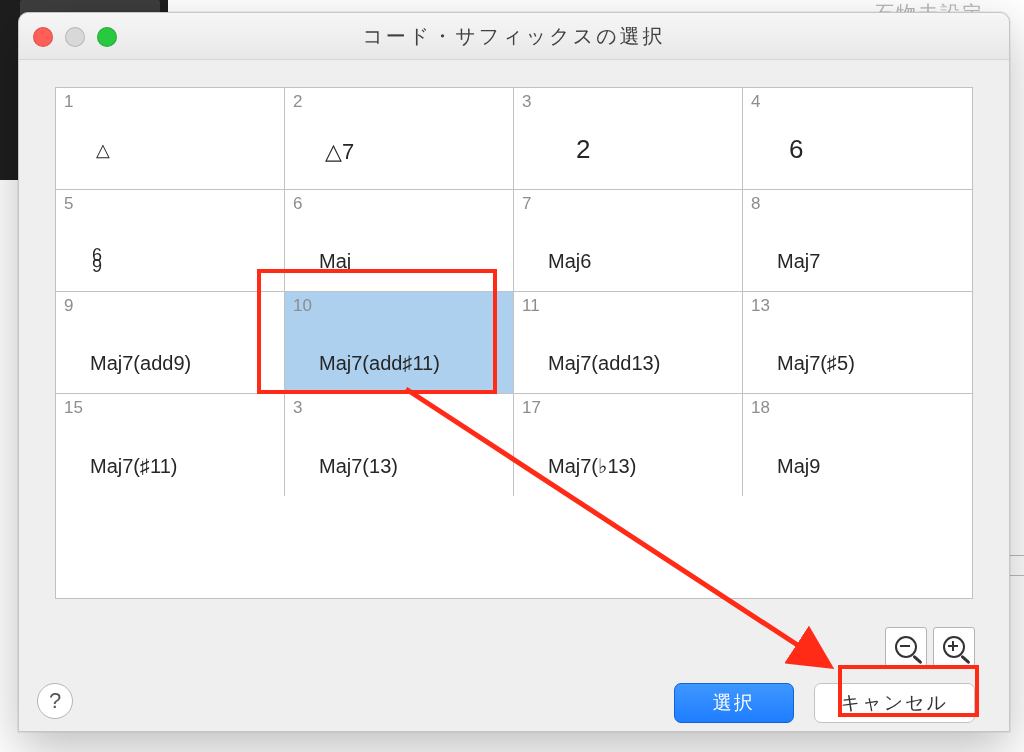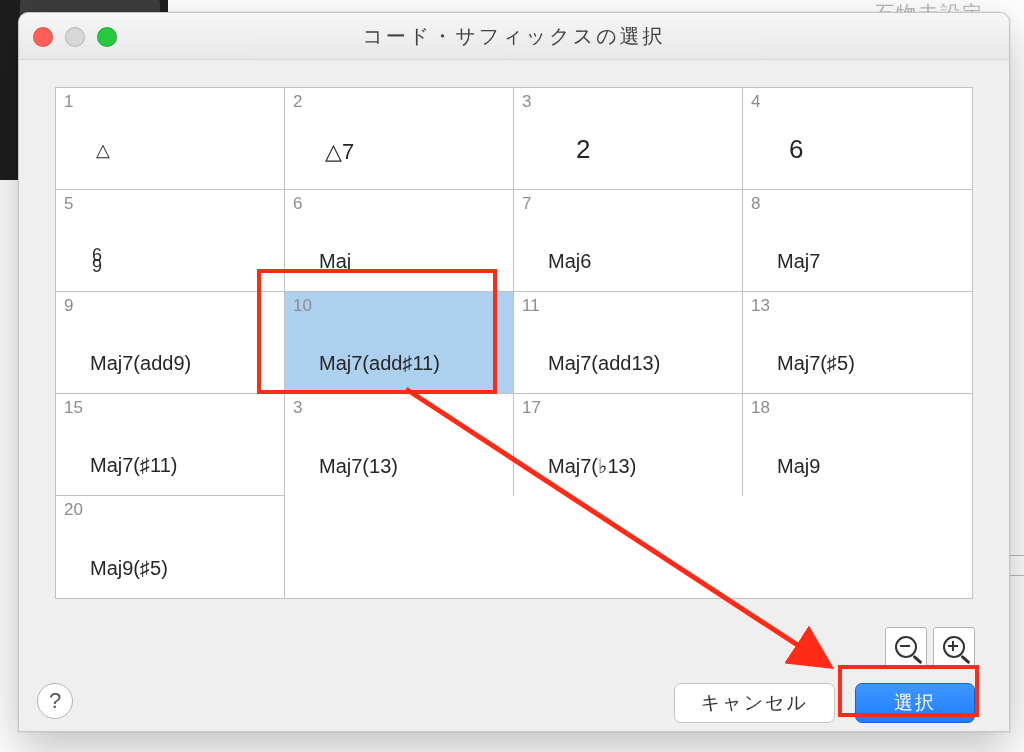--- a/index.html
+++ b/index.html
@@ -312,46 +312,42 @@
       </div>
 
       <div class="cell">
         <span class="num">17</span>
         <span class="lbl">Maj7(♭13)</span>
       </div>
       <div class="cell">
         <span class="num">18</span>
         <span class="lbl">Maj9</span>
       </div>
-      <div class="cell">
-        <span class="num">20</span>
-        <span class="lbl">Maj9(♯5)</span>
-      </div>
     </div>
   </div>
 
   <div class="zoom-group">
     <div class="zoom-btn">
       <div class="mag">
           <div class="h"></div>
         </div>
     </div>
     <div class="zoom-btn">
       <div class="mag">
           <div class="h"></div>
           <div class="v"></div>
         </div>
     </div>
   </div>
 
   <div class="help">?</div>
 
   <div class="buttons">
+    <div class="btn select">選択</div>
     <div class="btn cancel">キャンセル</div>
-    <div class="btn select">選択</div>
   </div>
 
 </div>
 
 <div class="hl-box hl-cell"></div>
 <div class="hl-box hl-btn"></div>
 <svg class="arrow" viewBox="0 0 460 305">
   <defs>
     <marker id="ah" viewBox="0 0 12 12" refX="10" refY="6" markerWidth="9" markerHeight="9" orient="auto-start-reverse">
       <path d="M0,0 L12,6 L0,12 z" fill="#ff2b17"></path>

